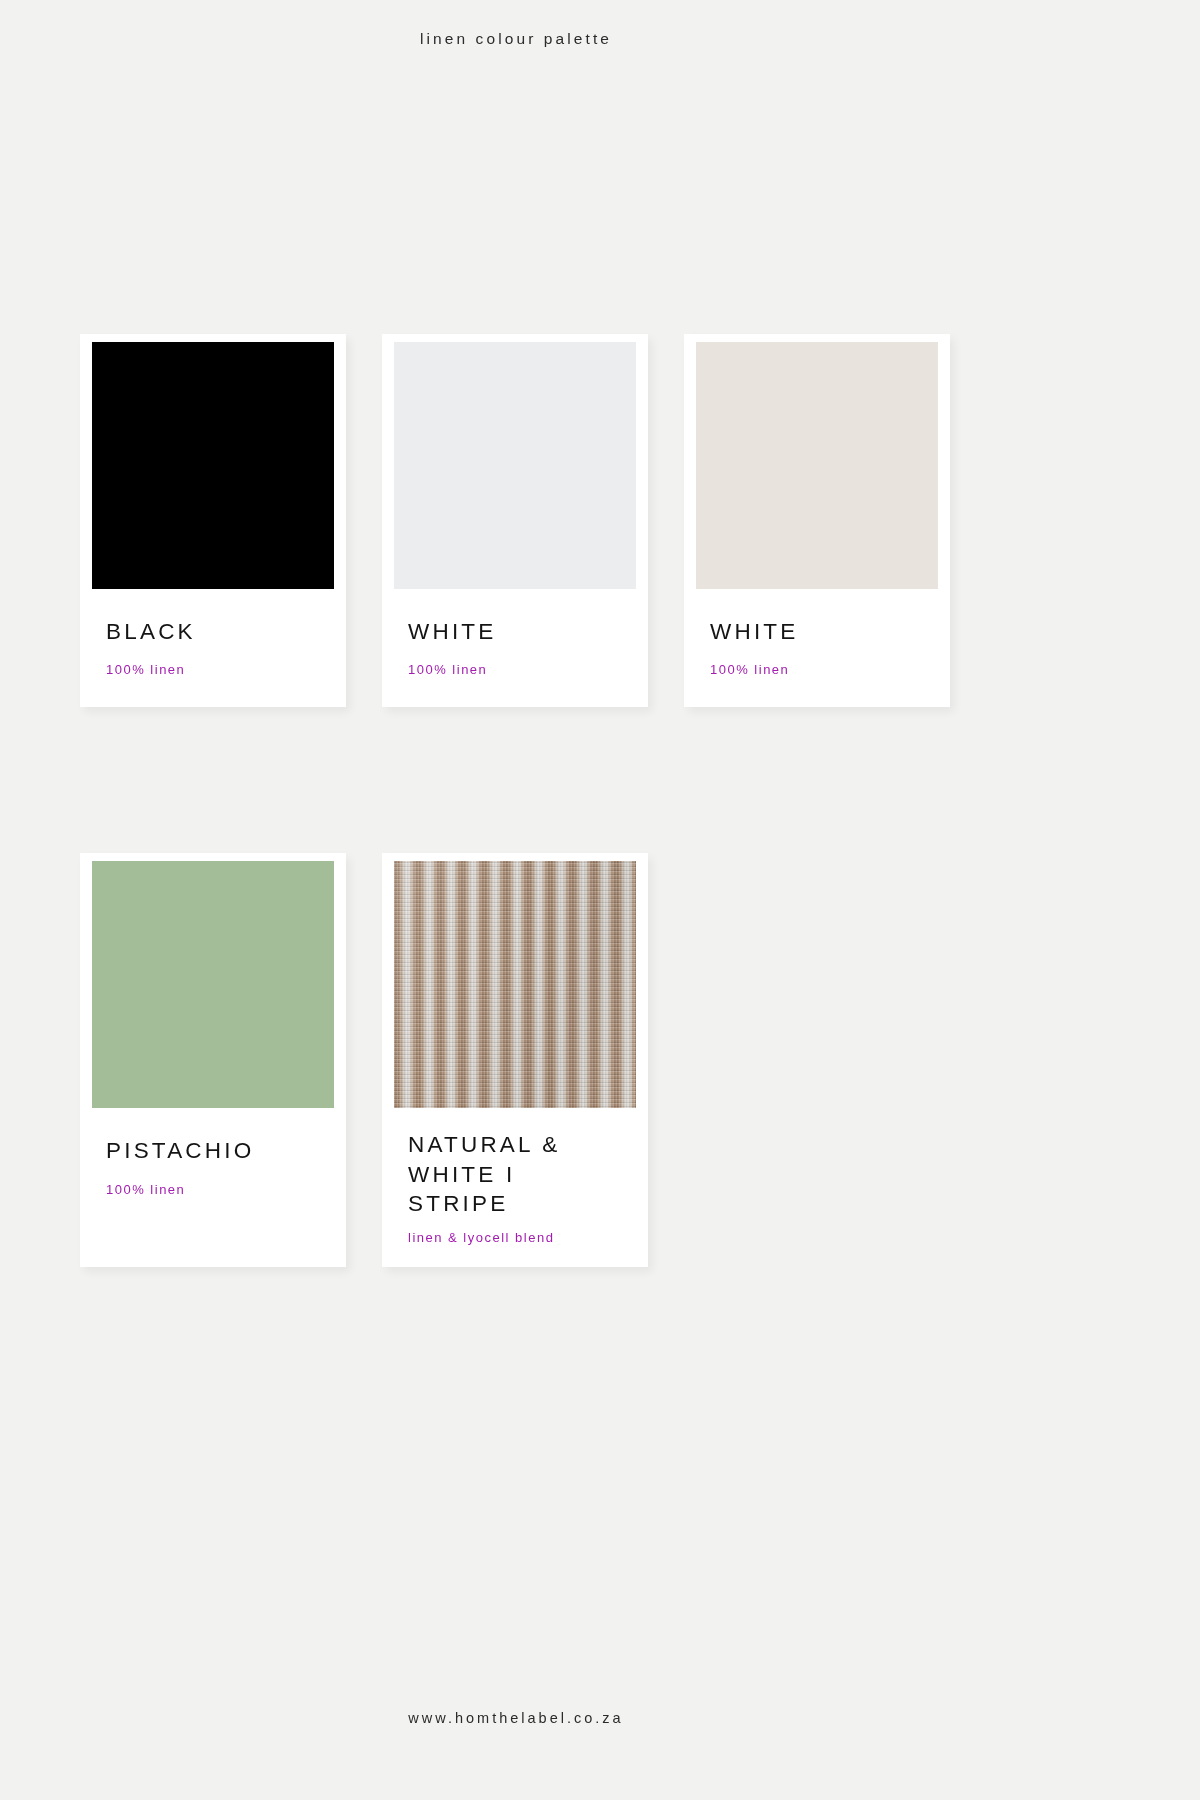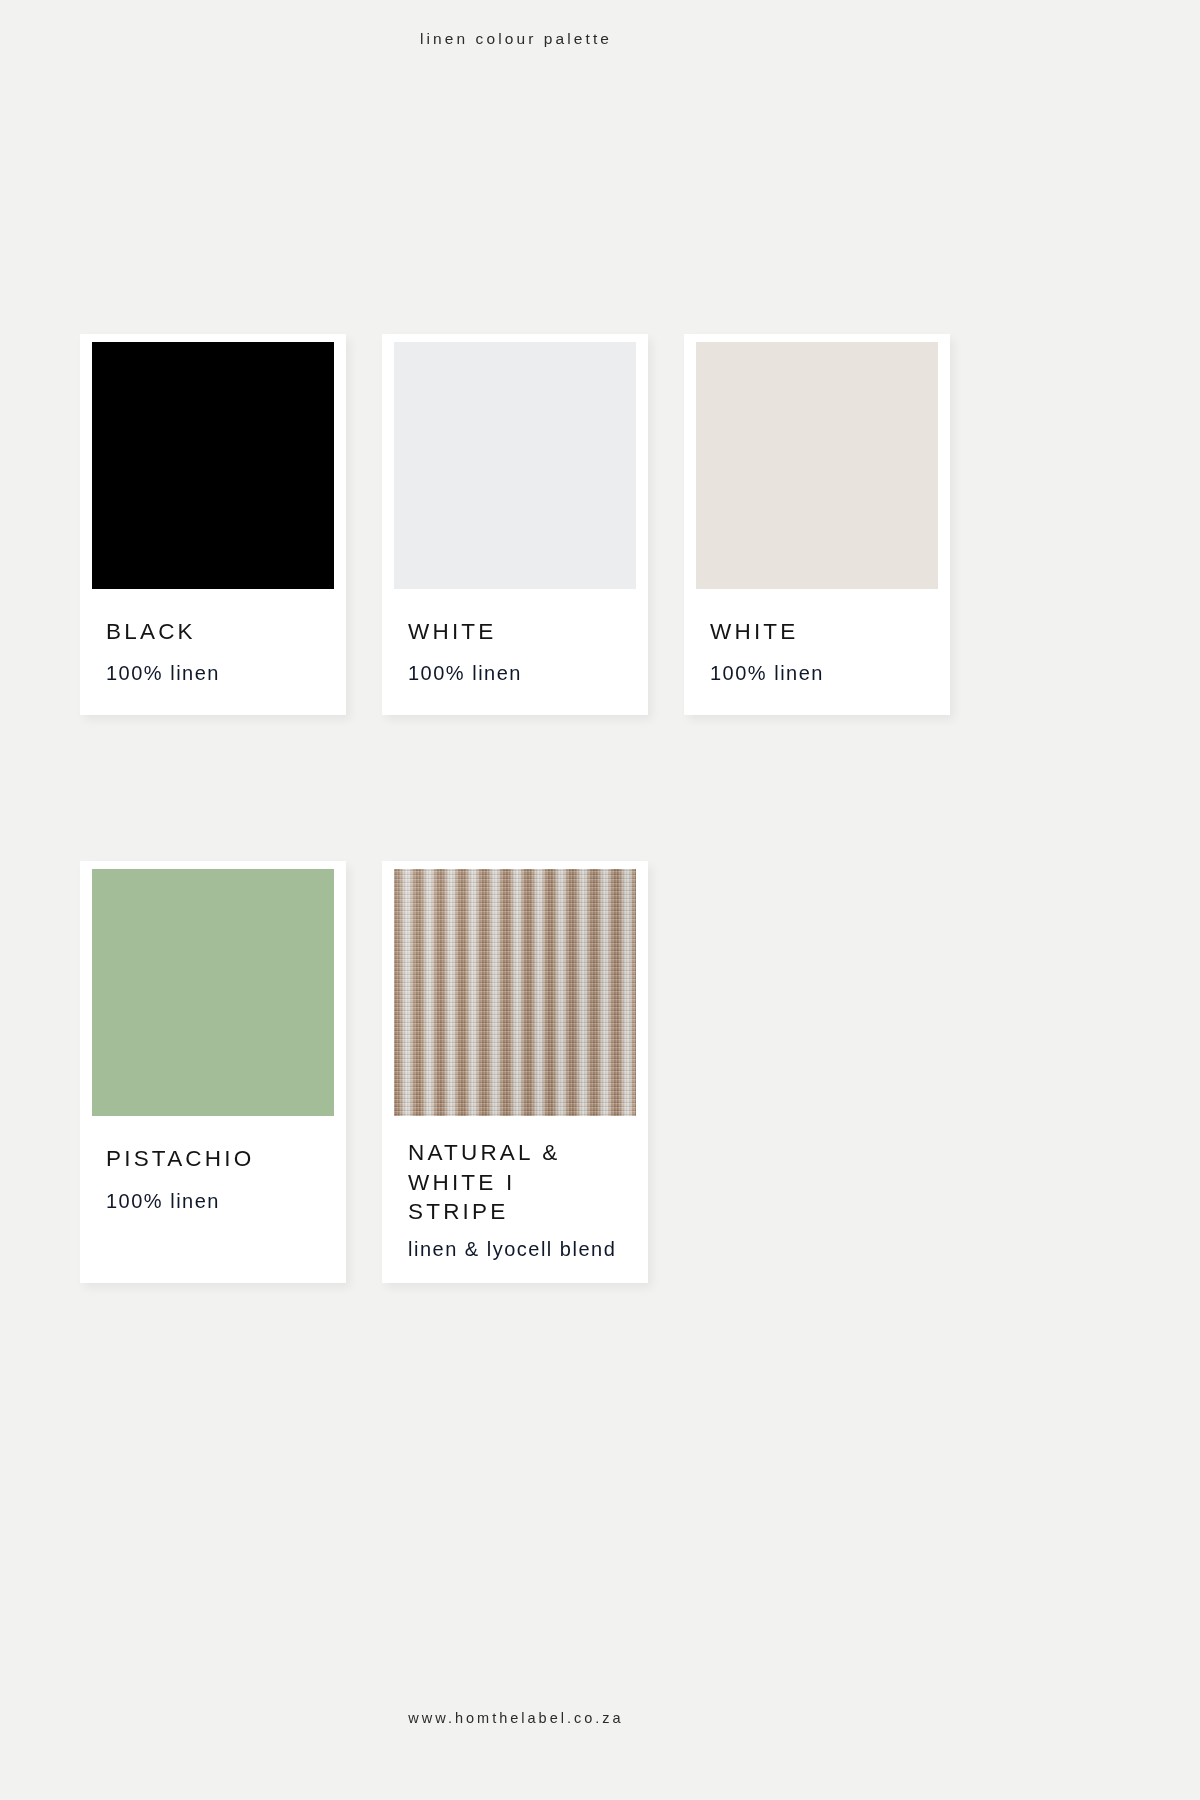--- a/index.html
+++ b/index.html
@@ -67,24 +67,24 @@
     font-size: 22.5px;
     font-weight: 400;
     letter-spacing: 3.2px;
     color: #141414;
     line-height: 1.3;
     white-space: pre-line;
   }
 
   .card-subtitle {
     margin-top: 16px;
-    font-size: 20px;
+    font-size: 13px;
     font-weight: 400;
     letter-spacing: 1.5px;
-    color: #0f172a;
+    color: #a21caf;
   }
 
   
   .card--stripe .card-text { padding: 22px 14px 22px 14px; }
   .card--stripe .card-subtitle { margin-top: 12px; }
 
   
   .swatch-chip--fabric {
     position: relative;
     overflow: hidden;

